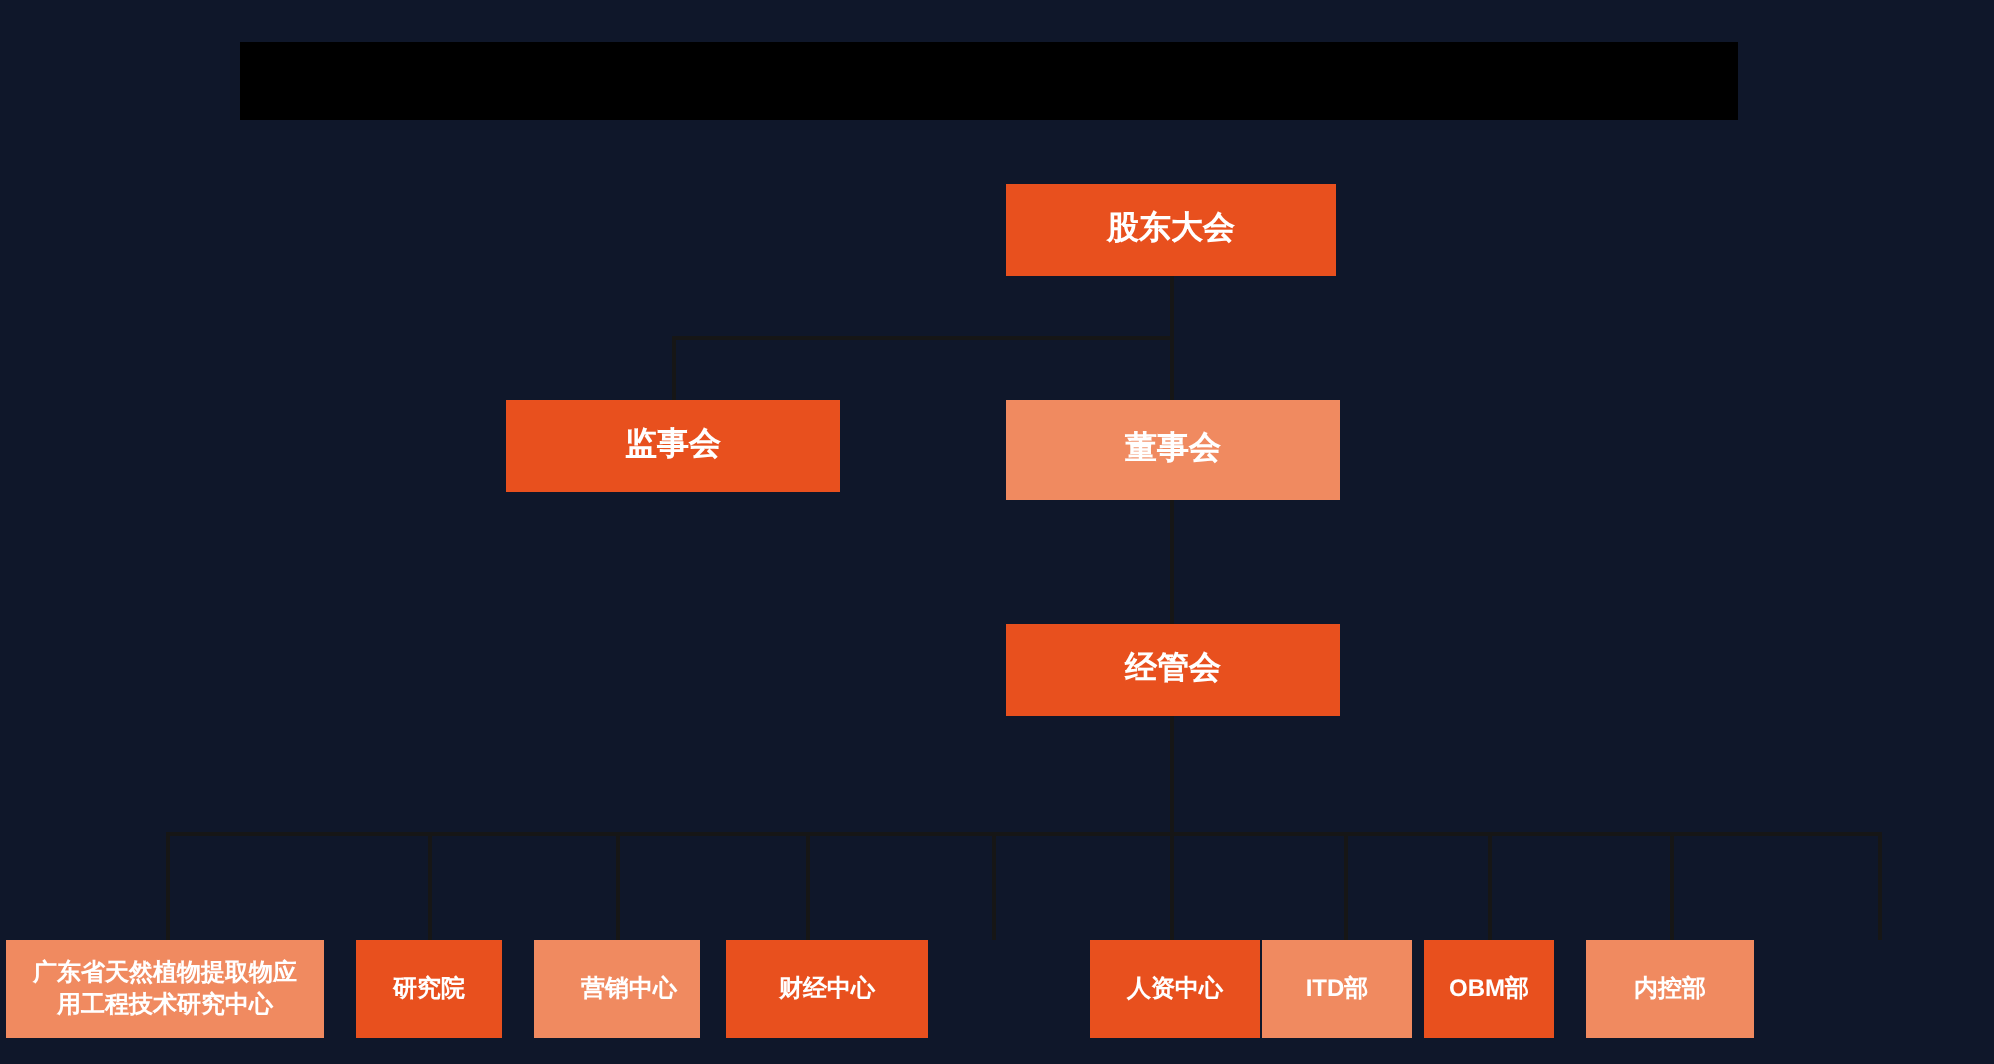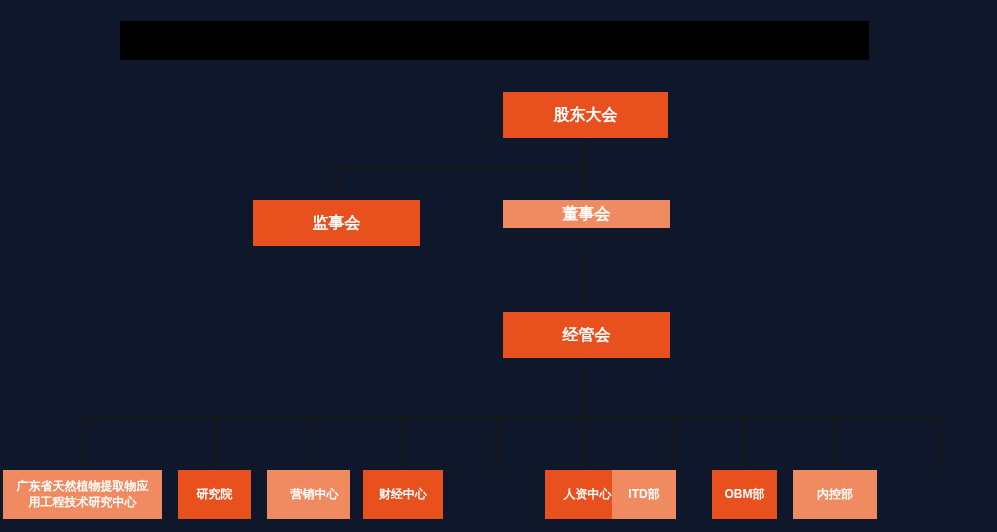--- a/index.html
+++ b/index.html
@@ -41,32 +41,32 @@
   .line {
     position: absolute;
     background: var(--color-line, #111);
   }
   .line.h { height: 2px; }
   .line.v { width: 2px; }
 
   
   #node-shareholders   { left: 503px; top:  92px; width: 165px; height: 46px; }
   #node-supervisory    { left: 253px; top: 200px; width: 167px; height: 46px; }
-  #node-board          { left: 503px; top: 200px; width: 167px; height: 28px; text-align: center; }
+  #node-board          { left: 503px; top: 200px; width: 167px; height: 50px; text-align: center; }
   #node-management     { left: 503px; top: 312px; width: 167px; height: 46px; }
 
   
   .dept { top: 470px; height: 49px; }
   #dept-0 { left:   3px; width: 159px; }
   #dept-1 { left: 178px; width:  73px; }
   #dept-2 { left: 267px; width:  83px; padding-left: 12px; }
-  #dept-3 { left: 363px; width:  80px; font-family: Liberation Serif, serif; }
+  #dept-3 { left: 363px; width:  101px; font-family: Liberation Serif, serif; }
   #dept-4 { left: 455px; width:  84px; }
   #dept-5 { left: 545px; width:  85px; }
-  #dept-6 { left: 612px; width:  64px; }
+  #dept-6 { left: 631px; width:  75px; }
   #dept-7 { left: 712px; width:  65px; }
   #dept-8 { left: 793px; width:  84px; }
   #dept-9 { left: 895px; width:  90px; }
 </style>
 </head>
 <body>
 
 <div class="stage">
 
   <div class="redacted-bar"></div>

